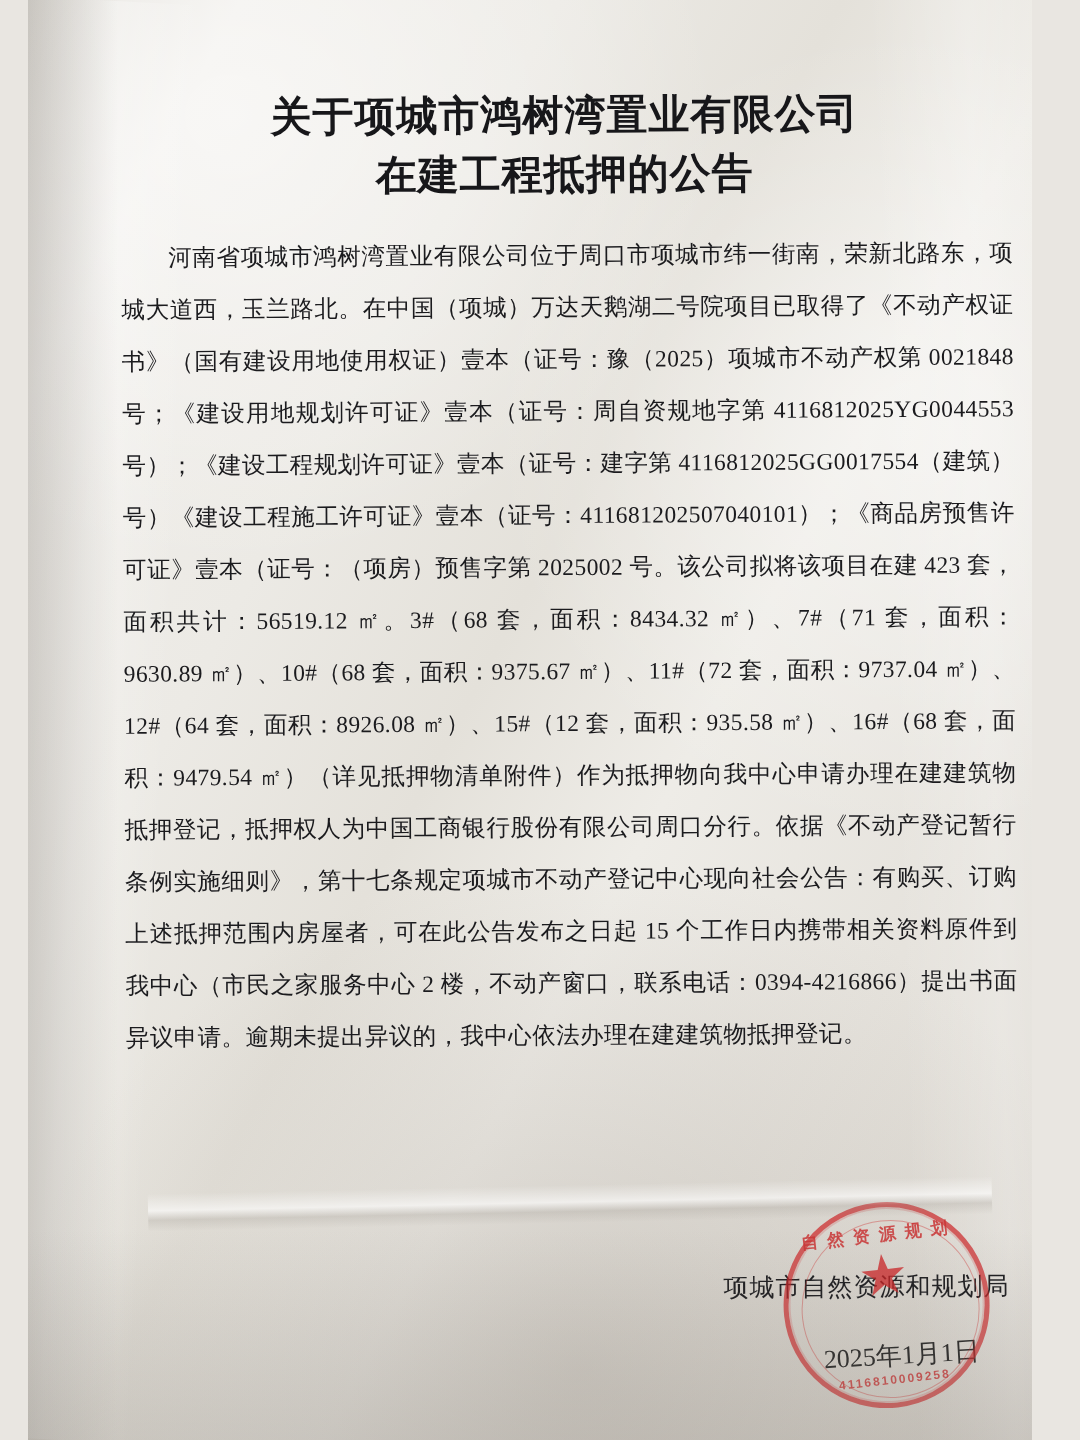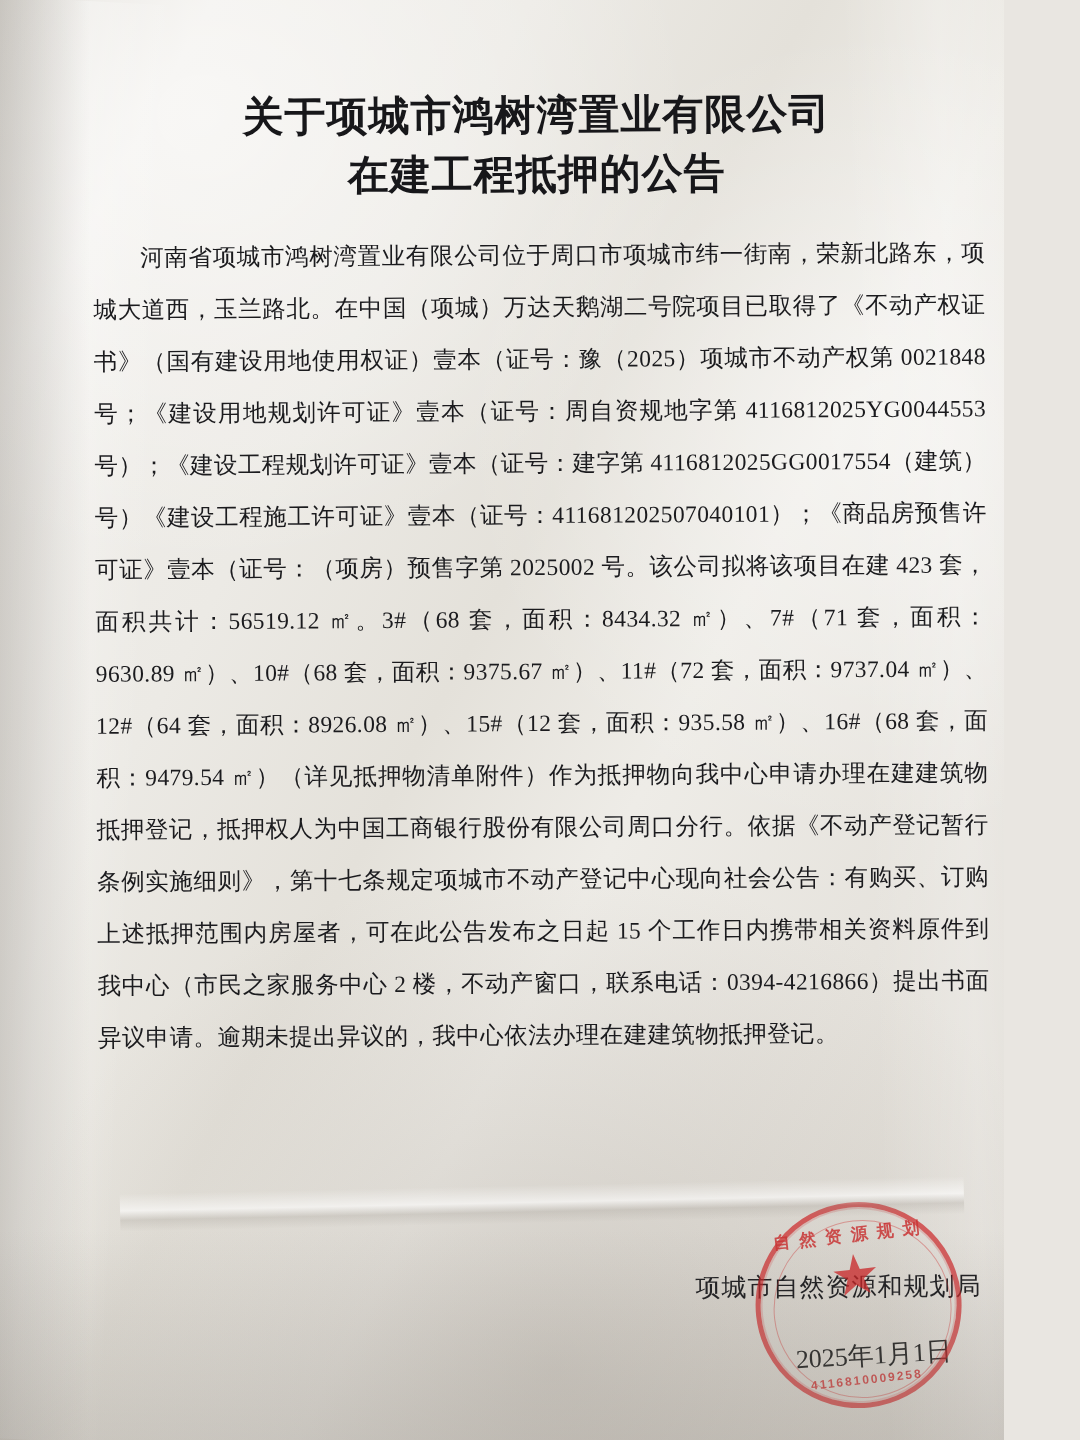--- a/index.html
+++ b/index.html
@@ -18,20 +18,21 @@
   #page {
     position: relative;
     width: 1004px;
     height: 1440px;
     background:
       radial-gradient(ellipse 70% 45% at 20% 8%, rgba(255,255,255,0.55), rgba(255,255,255,0) 70%),
       radial-gradient(ellipse 60% 40% at 88% 30%, rgba(255,255,255,0.45), rgba(255,255,255,0) 70%),
       radial-gradient(ellipse 80% 50% at 55% 95%, rgba(160,152,142,0.35), rgba(255,255,255,0) 70%),
       linear-gradient(118deg, #dedbd4 0%, #f0eeea 12%, #eceae5 30%, #e4e1da 46%, #eeece7 60%, #e6e3dd 78%, #dcd8d1 100%);
     overflow: hidden;
+    margin-left: 28px;
   }
   
   .crease {
     position: absolute;
     background: linear-gradient(90deg, rgba(255,255,255,0) 0%, rgba(255,255,255,0.55) 50%, rgba(255,255,255,0) 100%);
     pointer-events: none;
   }
   .crease.c1 { left: -40px; top: 0; width: 180px; height: 1440px; transform: rotate(3deg); opacity: .5; }
   .crease.c2 { right: -60px; top: -60px; width: 200px; height: 1560px; transform: rotate(-2deg); opacity: .45; }
   .shadow-b {

